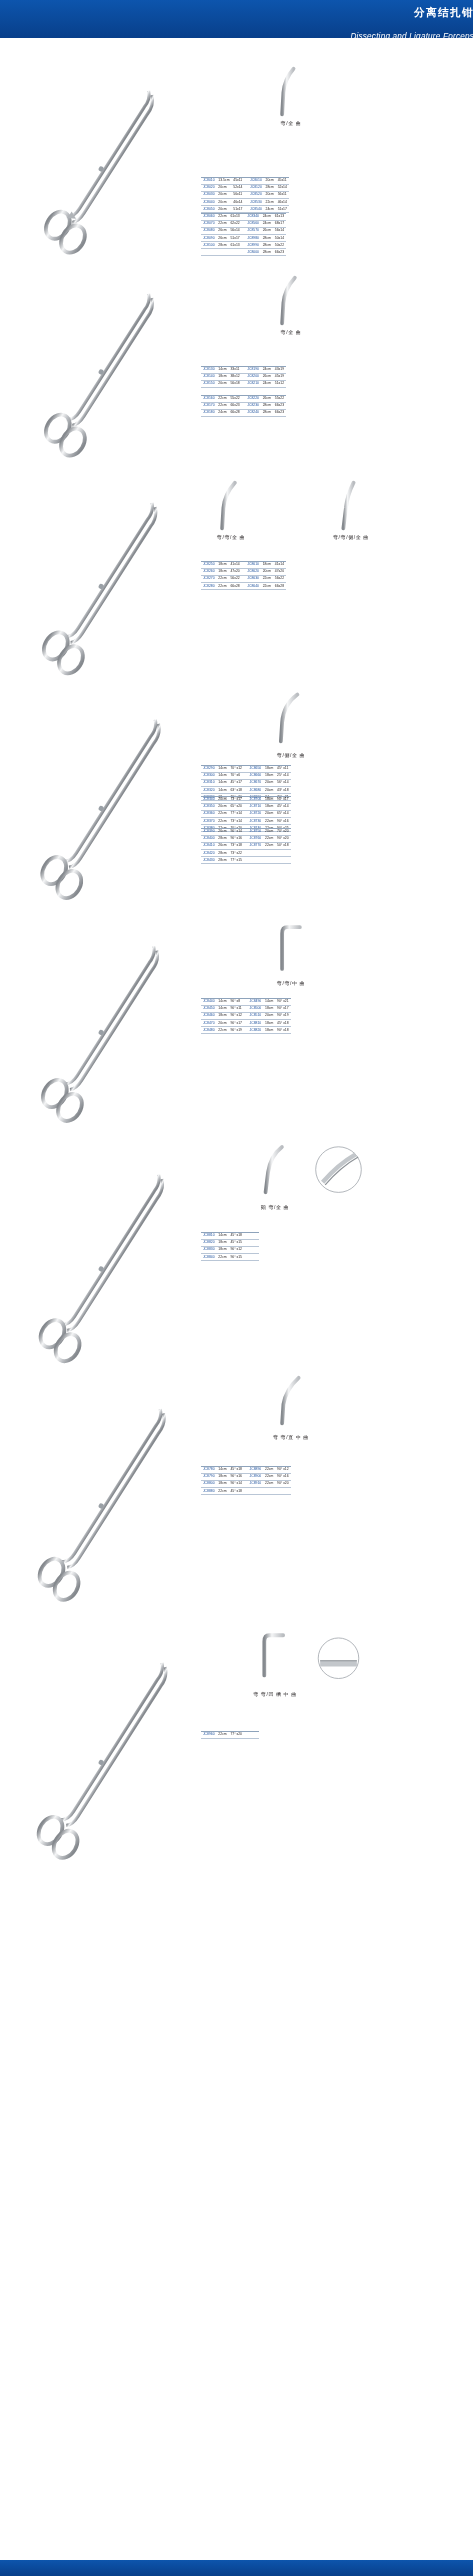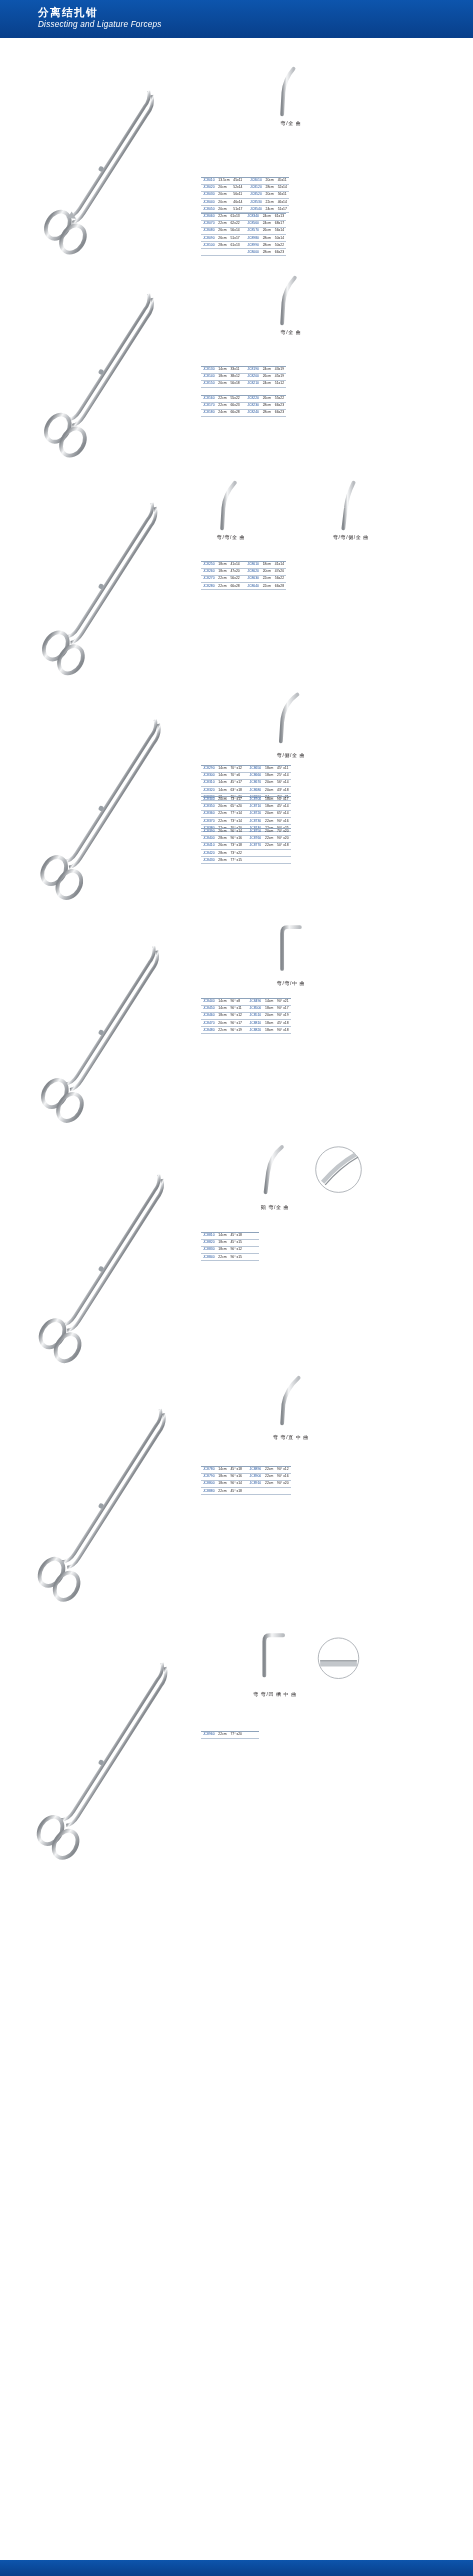--- a/index.html
+++ b/index.html
@@ -13,32 +13,34 @@
   .page { position:relative; width:474px; height:2576px; overflow:hidden; }
 
   
   .header {
     position:relative;
     height:38px;
     background:#0a4ea2;
     background:linear-gradient(180deg,#0d55ad 0%,#083f8a 100%);
     color:#ffffff;
     padding:5px 0 0 38px;
+    text-align:right;
   }
   .header .cn {
     font-size:10.7px;
     font-weight:bold;
     letter-spacing:1.3px;
     line-height:14px;
   }
   .header .en {
     font-size:8.2px;
     font-style:italic;
     line-height:12.6px;
     letter-spacing:0.2px;
+    margin-top:12px;
   }
 
   
   .section { position:relative; width:474px; }
 
   
   .instrument {
     position:absolute;
     left:25px;
     top:0;

